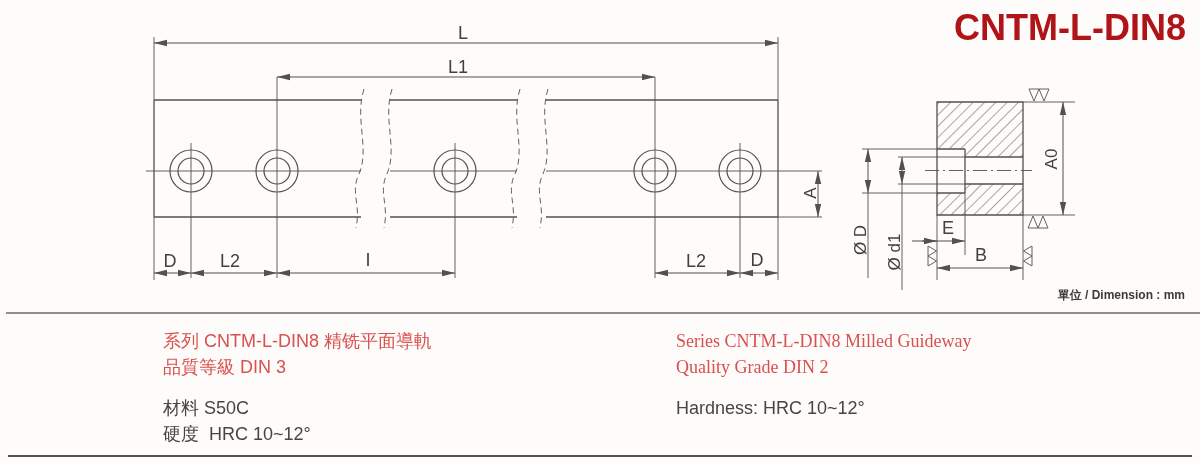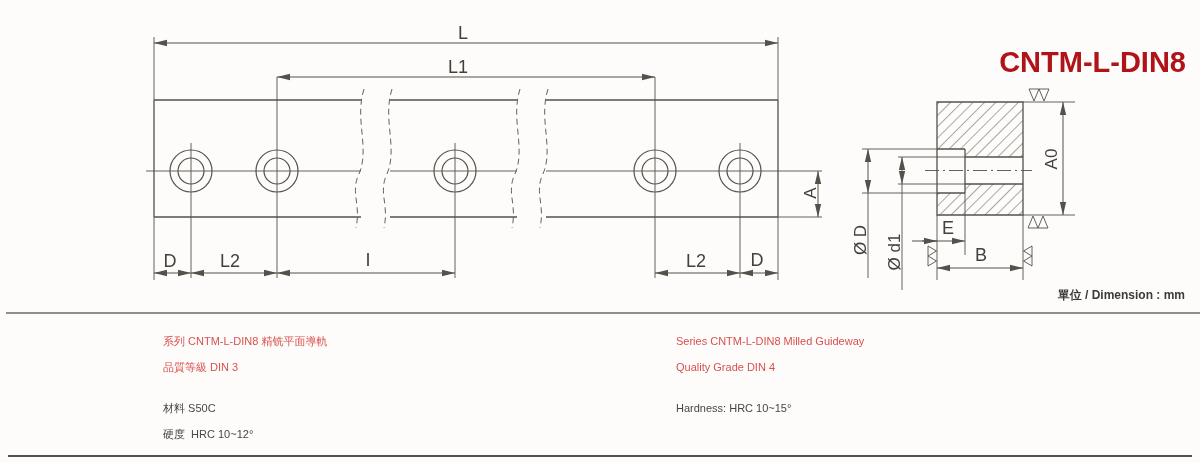--- a/index.html
+++ b/index.html
@@ -4,42 +4,42 @@
 <style>
   html,body{margin:0;padding:0;}
   body{
     width:1200px;height:463px;position:relative;overflow:hidden;
     background:#fdfcfa;
     font-family:"Liberation Sans", sans-serif;
     -webkit-font-smoothing:antialiased;
   }
   .title{
     position:absolute;top:7px;right:14px;
-    font-size:29px;font-weight:bold;color:#b11418;letter-spacing:0px;margin-top:39px;
+    font-size:36px;font-weight:bold;color:#b11418;letter-spacing:0px;
   }
   .drawing-wrap{position:absolute;left:0;top:0;width:1200px;height:320px;}
   svg text{font-family:"Liberation Sans",sans-serif;fill:#45403a;}
   .dim-label{font-size:18px;}
   .dim-label-sm{font-size:17px;}
   .units-note{
     position:absolute;top:287px;right:15px;
     font-size:12px;font-weight:bold;color:#3f3a36;
   }
   .sep-line{
     position:absolute;top:312px;left:6px;right:0px;height:2px;background:#8f8f8f;
   }
   .bottom-line{
     position:absolute;top:455px;left:8px;right:8px;height:2px;background:#55504a;
   }
   .spec-block{position:absolute;width:470px;}
   .spec-zh{left:163px;top:328px;}
-  .spec-en{left:676px;top:328px;}
+  .spec-en{left:676px;top:328px;font-family:Liberation Serif, serif;}
   .spec-zh2{left:163px;top:395px;}
   .spec-en2{left:676px;top:395px;}
-  .spec-line{font-size:11px;line-height:26px;white-space:pre;}
+  .spec-line{font-size:18px;line-height:26px;white-space:pre;}
   .red{color:#d9504f;}
   .dark{color:#4a453f;}
 </style>
 </head>
 <body>
 
 <div class="title">CNTM-L-DIN8</div>
 
 <div class="drawing-wrap">
 <svg width="1200" height="320" viewBox="0 0 1200 320">
@@ -170,25 +170,25 @@
 
 <div class="sep-line"></div>
 
 <div class="spec-block spec-zh">
   <div class="spec-line red">系列 CNTM-L-DIN8 精铣平面導軌</div>
   <div class="spec-line red">品質等級 DIN 3</div>
 </div>
 
 <div class="spec-block spec-en">
   <div class="spec-line red">Series CNTM-L-DIN8 Milled Guideway</div>
-  <div class="spec-line red">Quality Grade DIN 4</div>
+  <div class="spec-line red">Quality Grade DIN 2</div>
 </div>
 
 <div class="spec-block spec-zh2">
   <div class="spec-line dark">材料 S50C</div>
   <div class="spec-line dark">硬度  HRC 10~12°</div>
 </div>
 
 <div class="spec-block spec-en2">
-  <div class="spec-line dark">Hardness: HRC 10~15°</div>
+  <div class="spec-line dark">Hardness: HRC 10~12°</div>
 </div>
 
 <div class="bottom-line"></div>
 
 </body></html>

